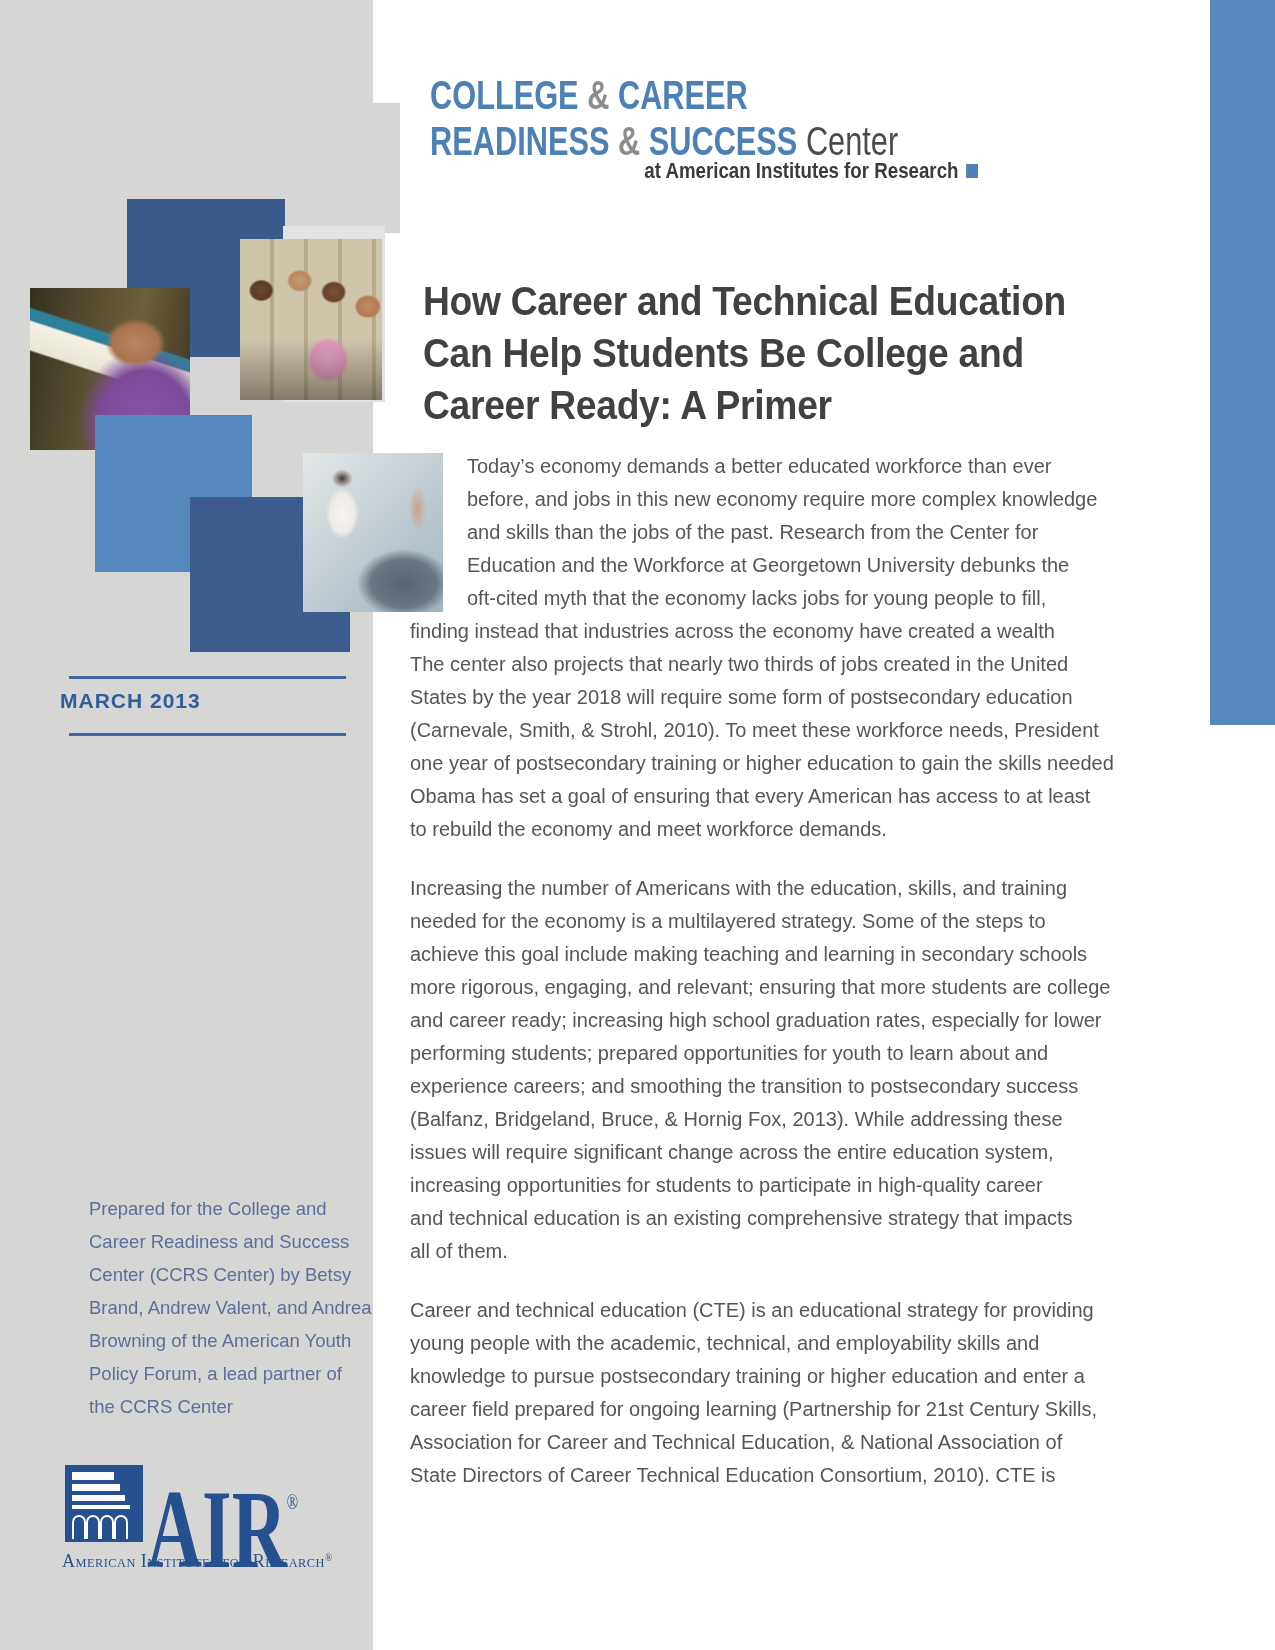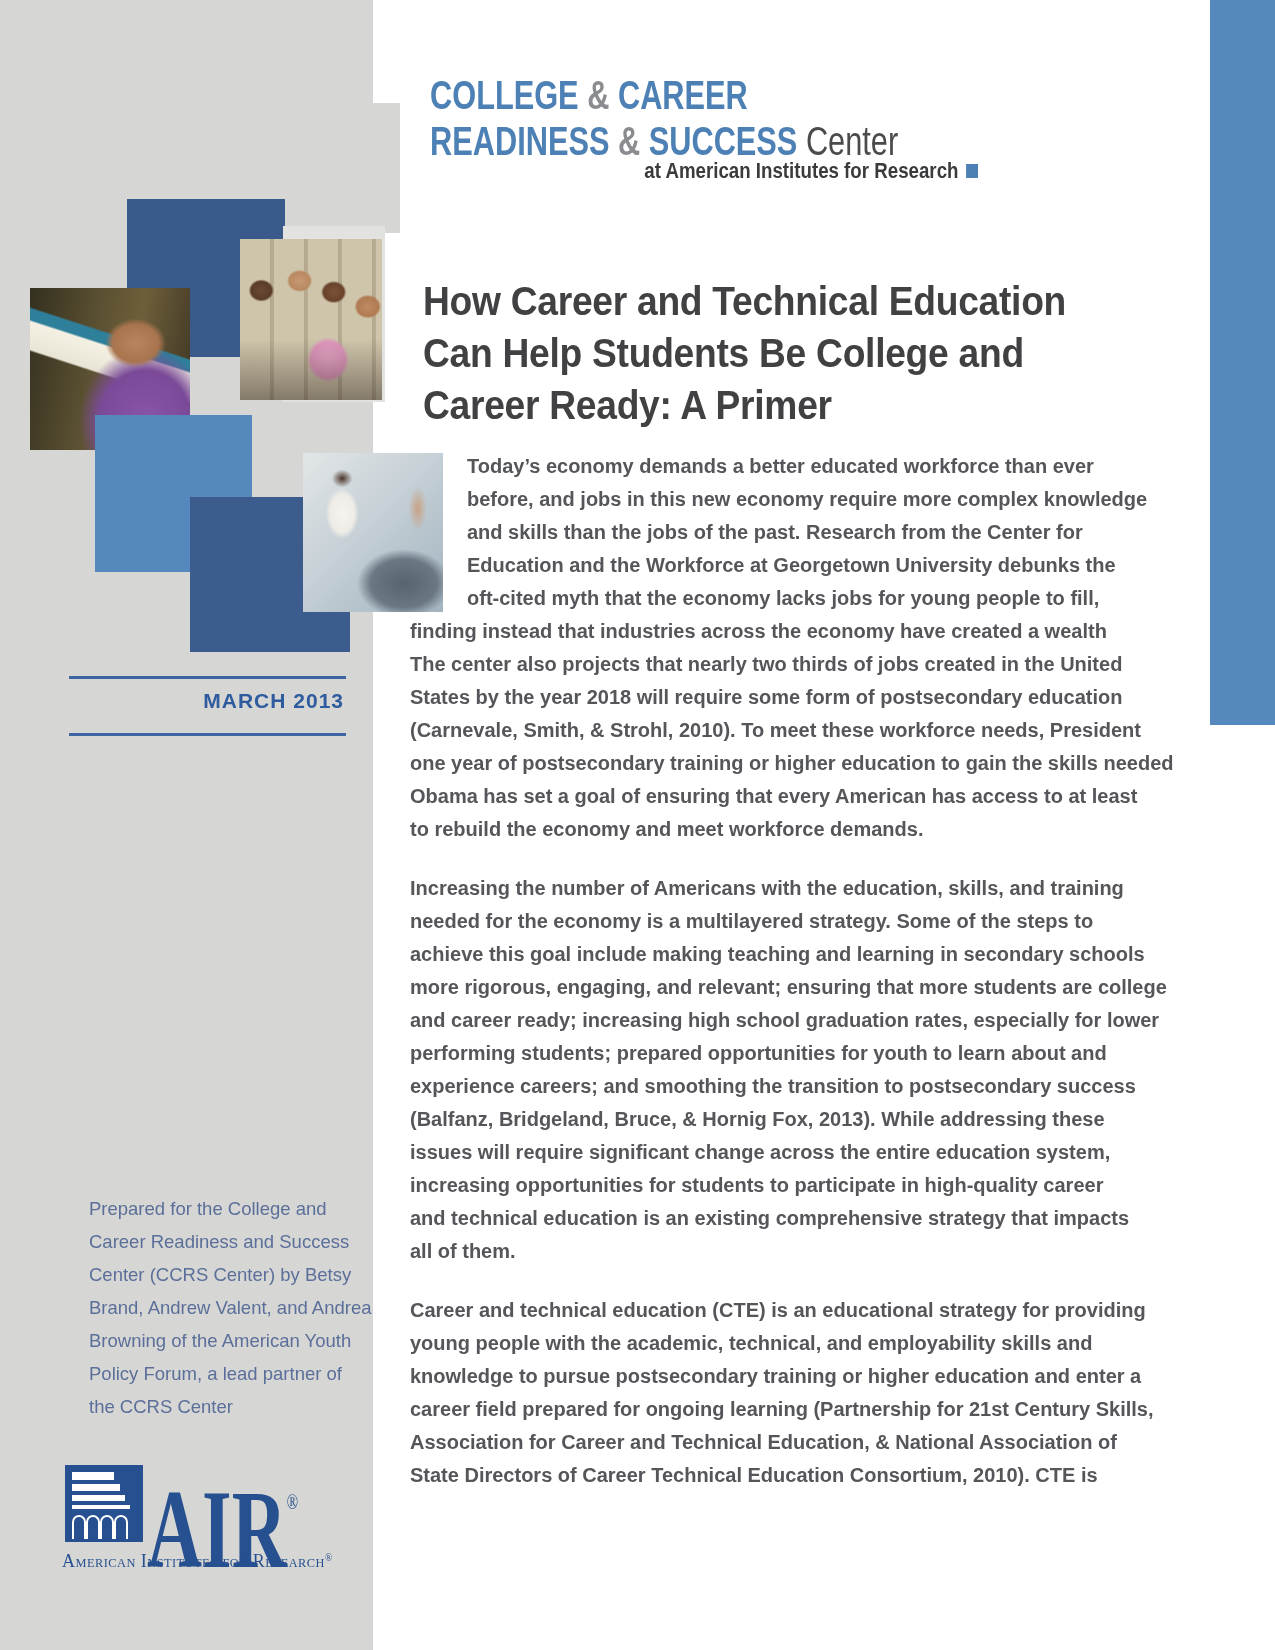--- a/index.html
+++ b/index.html
@@ -40,21 +40,21 @@
       radial-gradient(ellipse 12px 30px at 82% 35%, #c8a184 0%, rgba(0,0,0,0) 75%),
       linear-gradient(135deg, #e2e6e7 0%, #c6d0d6 45%, #a2b4c0 100%);}
 
   
   .right-bar{position:absolute;left:1210px;top:0;width:65px;height:725px;background:#5589BD;}
 
   
   .march-rule{position:absolute;left:69px;width:277px;height:3px;background:#3E65A2;}
   .march-rule-top{top:676px;}
   .march-rule-bottom{top:733px;}
-  .march-date{position:absolute;left:69px;top:689px;width:275px;text-align:right;
+  .march-date{position:absolute;left:60px;top:689px;width:275px;
     font-size:21px;font-weight:bold;letter-spacing:1px;color:#2E5C9E;}
 
   
   .prepared{position:absolute;left:57px;top:1192px;width:290px;
     font-size:18.5px;line-height:33px;color:#5B6F9A;margin-left:32px;}
 
   
   .air{position:absolute;left:62px;top:1462px;width:300px;height:120px;color:#26508F;}
   .air-icon{position:absolute;left:3px;top:3px;width:78px;height:77px;background:#26508F;}
   .air-icon div{position:absolute;background:#ffffff;}
@@ -91,21 +91,21 @@
   
   .title{position:absolute;left:423px;top:248px;color:#414043;font-size:40px;
     font-weight:bold;line-height:52px;letter-spacing:-0.3px;
     transform:scaleX(0.93);transform-origin:left top;}
   .title .line{white-space:nowrap;}
 
   
   .bodytext{position:absolute;left:410px;top:450px;width:700px;
     font-size:20px;line-height:33px;color:#55565A;}
   .para{margin:0 0 26px 0;}
-  .bl{white-space:nowrap;font-weight:bold;}
+  .bl{white-space:nowrap;}
   .bl.ind{padding-left:57px;}
 </style>
 </head>
 <body>
 
 <div class="page">
 
   <div class="sidebar"></div>
   <div class="sq sq-gray-ext"></div>
   <div class="sq sq-dark-1"></div>

